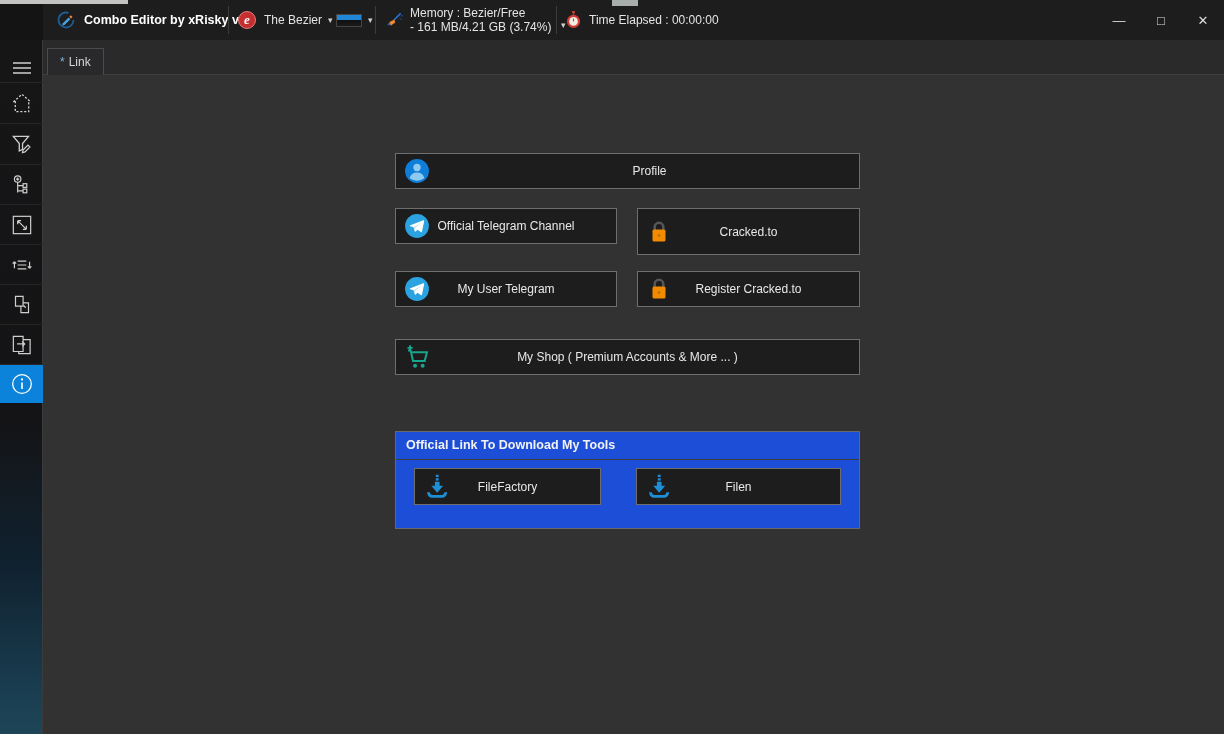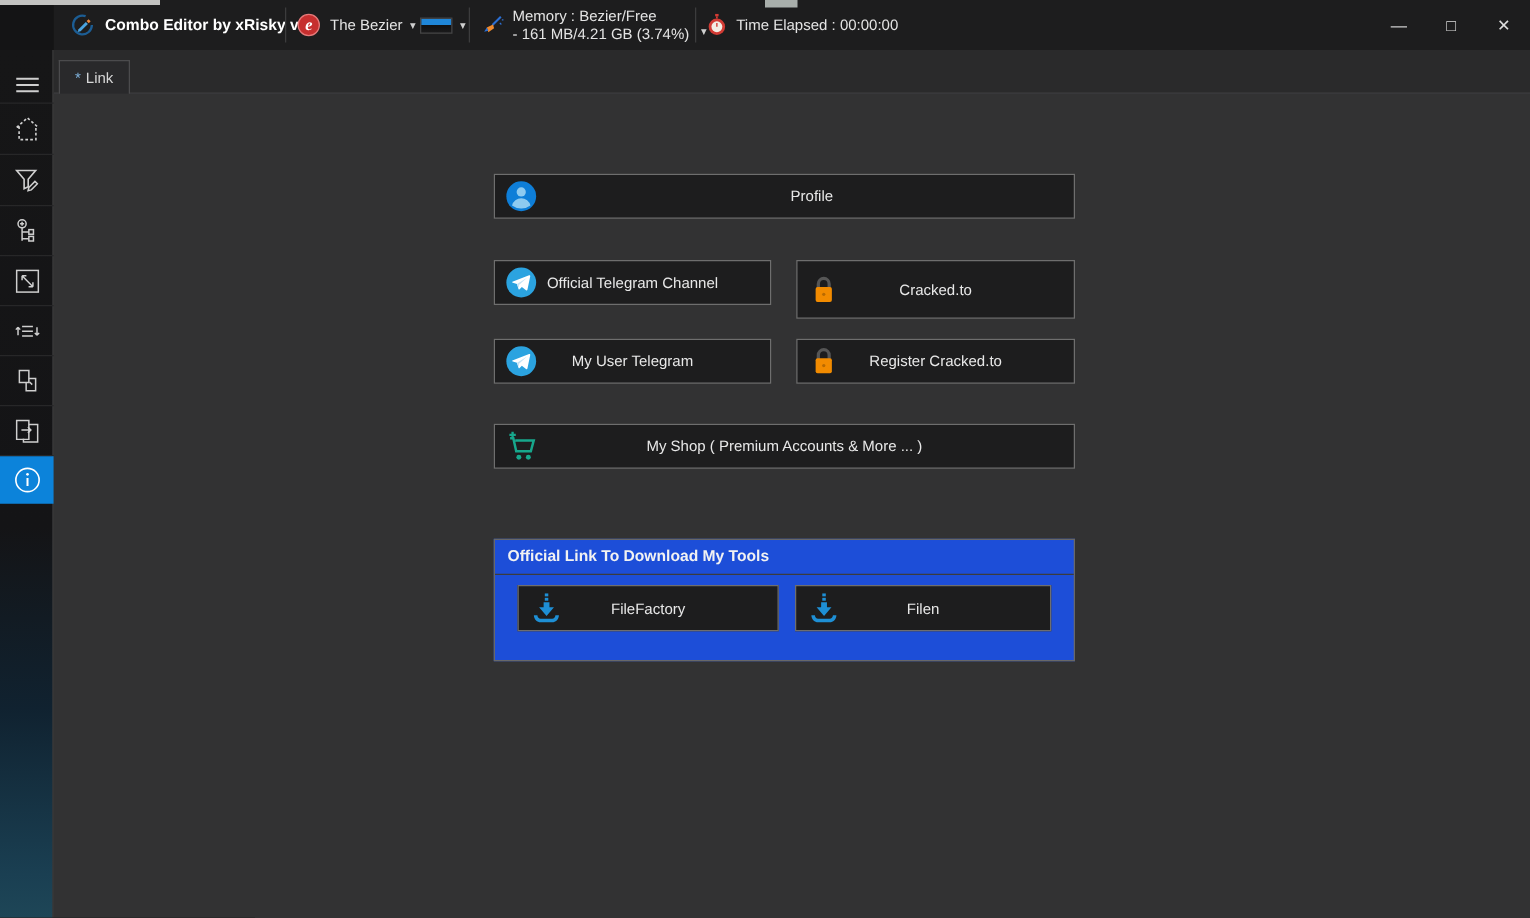--- a/index.html
+++ b/index.html
@@ -56,27 +56,27 @@
   .btn { position:absolute; background:#1d1d1e; border:1px solid #6e6e6e; color:#e8e8e8;
          font-size:12px; display:flex; align-items:center; justify-content:center; cursor:default; }
   .btn .ic { position:absolute; left:8px; top:50%; transform:translateY(-50%); display:flex; }
 
   .groupbox { position:absolute; left:352px; top:355px; width:465px; height:98px;
               background:#1d4ed8; border:1px solid #686869; }
   .group-title { position:absolute; left:10px; top:6px; color:#f2f2f2; font-weight:bold; font-size:12.5px; }
   .group-divider { position:absolute; left:0; top:27px; width:100%; height:1px; background:#3c3c3d; }
 
   
-  .btn-profile   { left:352px; top:63px;  width:465px; height:36px;padding-left:44px; }
+  .btn-profile   { left:352px; top:77px;  width:465px; height:36px;padding-left:44px; }
   .btn-telegram  { left:352px; top:132px; width:222px; height:36px; }
   .btn-cracked   { left:594px; top:132px; width:223px; height:47px; }
   .btn-mytele    { left:352px; top:195px; width:222px; height:36px; }
   .btn-register  { left:594px; top:195px; width:223px; height:36px; }
   .btn-shop      { left:352px; top:263px; width:465px; height:36px; }
-  .btn-ff        { left:18px;  top:36px;  width:209px; height:37px; }
+  .btn-ff        { left:18px;  top:36px;  width:187px; height:37px; }
   .btn-filen     { left:240px; top:36px;  width:205px; height:37px; }
 </style>
 </head>
 <body>
 
 <div class="window">
 
   <div class="sliver s1"></div>
   <div class="sliver s2"></div>
 

